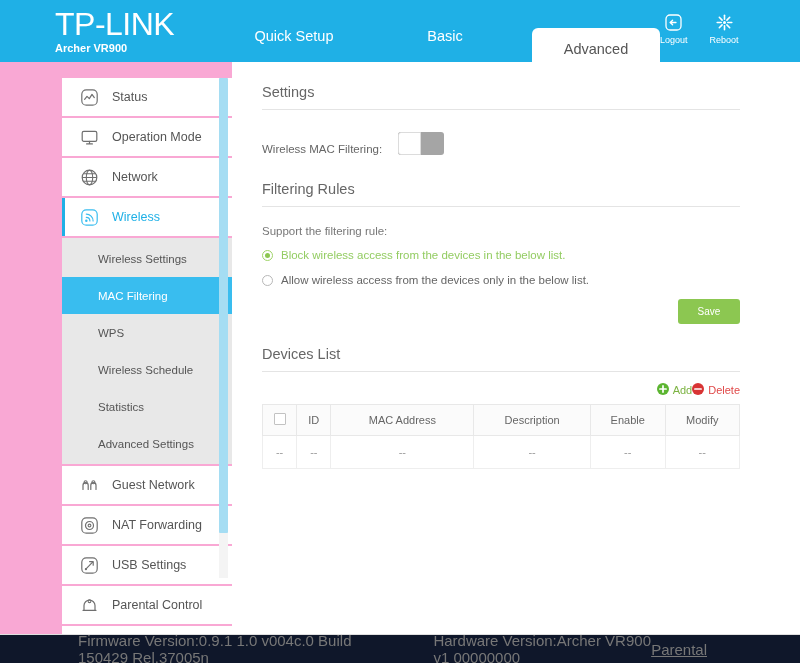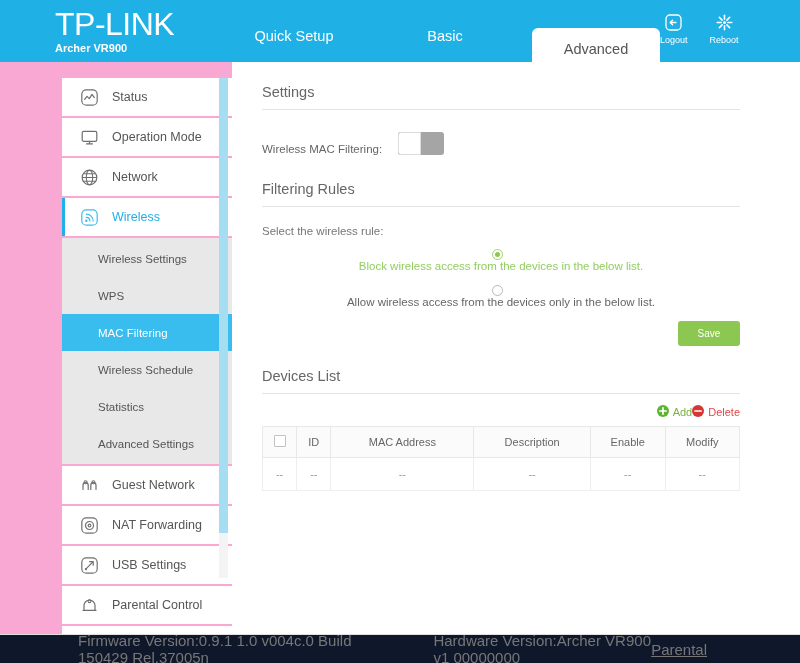--- a/index.html
+++ b/index.html
@@ -204,21 +204,20 @@
     font-size: 11.5px;
     color: #777777;
     margin-top: 18px;
     margin-bottom: 12px;
   }
   .radio-row {
     display: flex;
     align-items: center;
     margin-bottom: 13px;
     cursor: pointer;
-    flex-direction: column;
   }
   .radio {
     width: 11px; height: 11px;
     border-radius: 50%;
     border: 1px solid #b8b8b8;
     background: #ffffff;
     margin-right: 8px;
     flex: 0 0 auto;
     position: relative;
   }
@@ -409,22 +408,22 @@
             <circle cx="6.3" cy="12.7" r="1.25" fill="#39bdef"></circle>
             <path d="M6.3 9.3 A3.7 3.7 0 0 1 9.9 12.9" fill="none" stroke="#39bdef" stroke-width="1.2" stroke-linecap="round"></path>
             <path d="M6.3 6.1 A6.8 6.8 0 0 1 13.1 12.9" fill="none" stroke="#39bdef" stroke-width="1.2" stroke-linecap="round"></path>
           </svg>
         </span>
         <span class="txt">Wireless</span>
       </div>
 
       <div class="submenu">
         <div class="sub-item">Wireless Settings</div>
+        <div class="sub-item active">MAC Filtering</div>
         <div class="sub-item">WPS</div>
-        <div class="sub-item active">MAC Filtering</div>
         <div class="sub-item">Wireless Schedule</div>
         <div class="sub-item">Statistics</div>
         <div class="sub-item">Advanced Settings</div>
       </div>
 
       <div class="nav-item" style="margin-top:2px;">
         <span class="ico">
           <svg width="19" height="19" viewBox="0 0 19 19">
             <path d="M3 13.5 V9.2 A2.6 2.6 0 0 1 8.2 9.2 V13.5" fill="none" stroke="#6f6f6f" stroke-width="1.2" stroke-linecap="round"></path>
             <path d="M10.8 13.5 V9.2 A2.6 2.6 0 0 1 16 9.2 V13.5" fill="none" stroke="#6f6f6f" stroke-width="1.2" stroke-linecap="round"></path>
@@ -485,21 +484,21 @@
 
     <div class="row-field">
       <div class="row-label">Wireless MAC Filtering:</div>
       <div class="toggle">
         <div class="knob"></div>
       </div>
     </div>
 
     <div class="sec-title">Filtering Rules</div>
 
-    <div class="helper-txt">Select the wireless rule:</div>
+    <div class="helper-txt">Support the filtering rule:</div>
 
     <div class="radio-row sel">
       <span class="radio sel"></span>
       <span class="radio-lbl">Block wireless access from the devices in the below list.</span>
     </div>
 
     <div class="radio-row">
       <span class="radio"></span>
       <span class="radio-lbl">Allow wireless access from the devices only in the below list.</span>
     </div>

